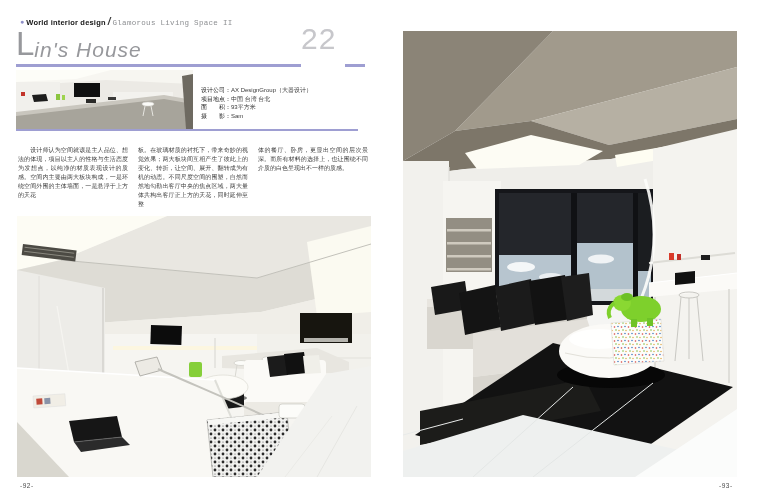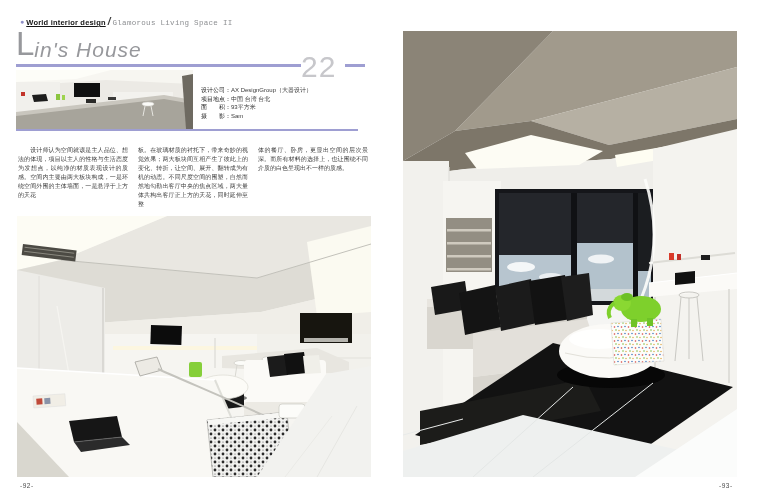--- a/index.html
+++ b/index.html
@@ -5,34 +5,34 @@
   html,body{margin:0;padding:0;background:#fff;}
   .spread{position:relative;width:766px;height:500px;background:#ffffff;overflow:hidden;
           font-family:"Liberation Sans",sans-serif;}
   .page{position:absolute;top:0;height:500px;}
   .page-left{left:0;width:383px;}
   .page-right{left:383px;width:383px;}
 
   
   .header{position:absolute;left:20px;top:11px;white-space:nowrap;}
   .header .bullet{color:#8f8fc8;font-size:7px;vertical-align:1px;margin-right:2px;}
-  .header .mag{font-size:7.5px;font-weight:bold;color:#151515;letter-spacing:.2px;text-decoration:underline;}
+  .header .mag{font-size:7.5px;font-weight:bold;color:#151515;letter-spacing:.2px;}
   .header .slash{font-size:10px;font-weight:bold;font-style:italic;color:#333;margin:0 2px;}
   .header .series{font-size:7.5px;color:#8d8f92;letter-spacing:.3px;font-family:Liberation Mono, monospace;}
 
   
   .title{position:absolute;left:16px;top:29px;display:flex;align-items:flex-end;color:#97989c;}
   .title .initial{font-size:33px;line-height:30px;font-weight:300;}
   .title .rest{font-size:21px;line-height:16px;font-weight:300;letter-spacing:1px;margin-bottom:1px;font-style:italic;}
 
   .rule{position:absolute;background:#9e9ed2;}
   .main-rule{left:16px;top:64px;width:285px;height:3px;}
   .dash-rule{left:345px;top:64px;width:20px;height:3px;}
   .info-rule{left:16px;top:129px;width:342px;height:2px;}
-  .badge{position:absolute;left:301px;top:52px;font-size:30px;line-height:30px;
+  .badge{position:absolute;left:301px;top:24px;font-size:30px;line-height:30px;
          font-weight:300;color:#c7c7cb;letter-spacing:1px;}
 
   
   .photo-small{position:absolute;left:16px;top:70px;width:177px;height:59px;}
 
   
   .info{position:absolute;left:201px;top:86px;width:168px;font-size:6px;line-height:8.5px;color:#333;}
   .info-row span{white-space:pre;}
   .info-label{color:#1c1c1c;}
   .info-value{color:#3a3a3a;}

